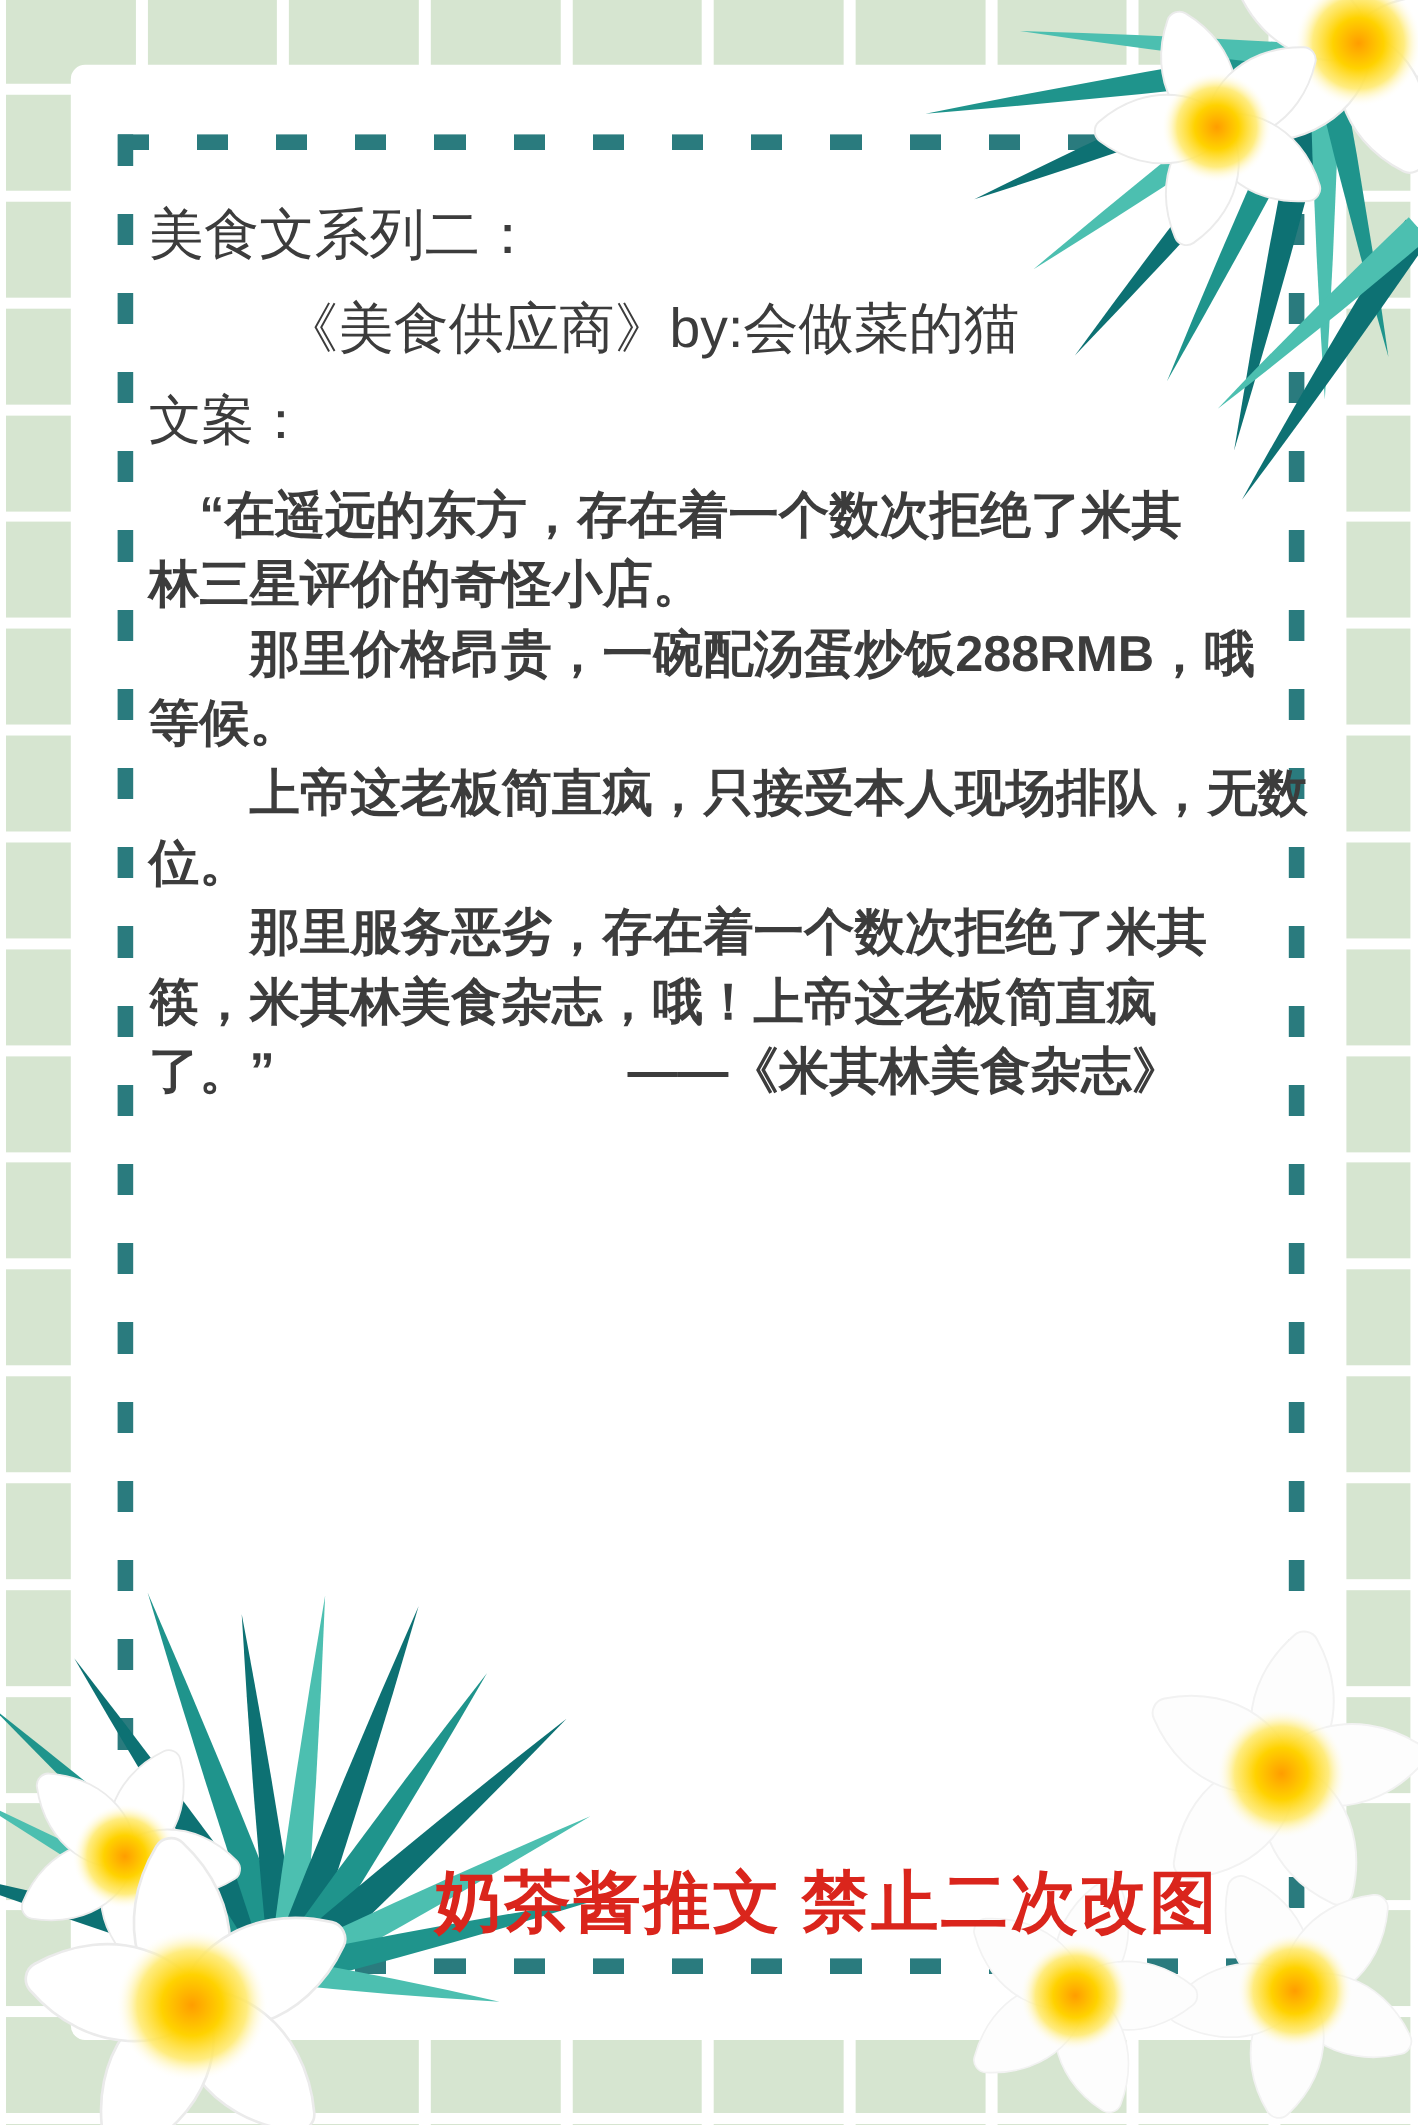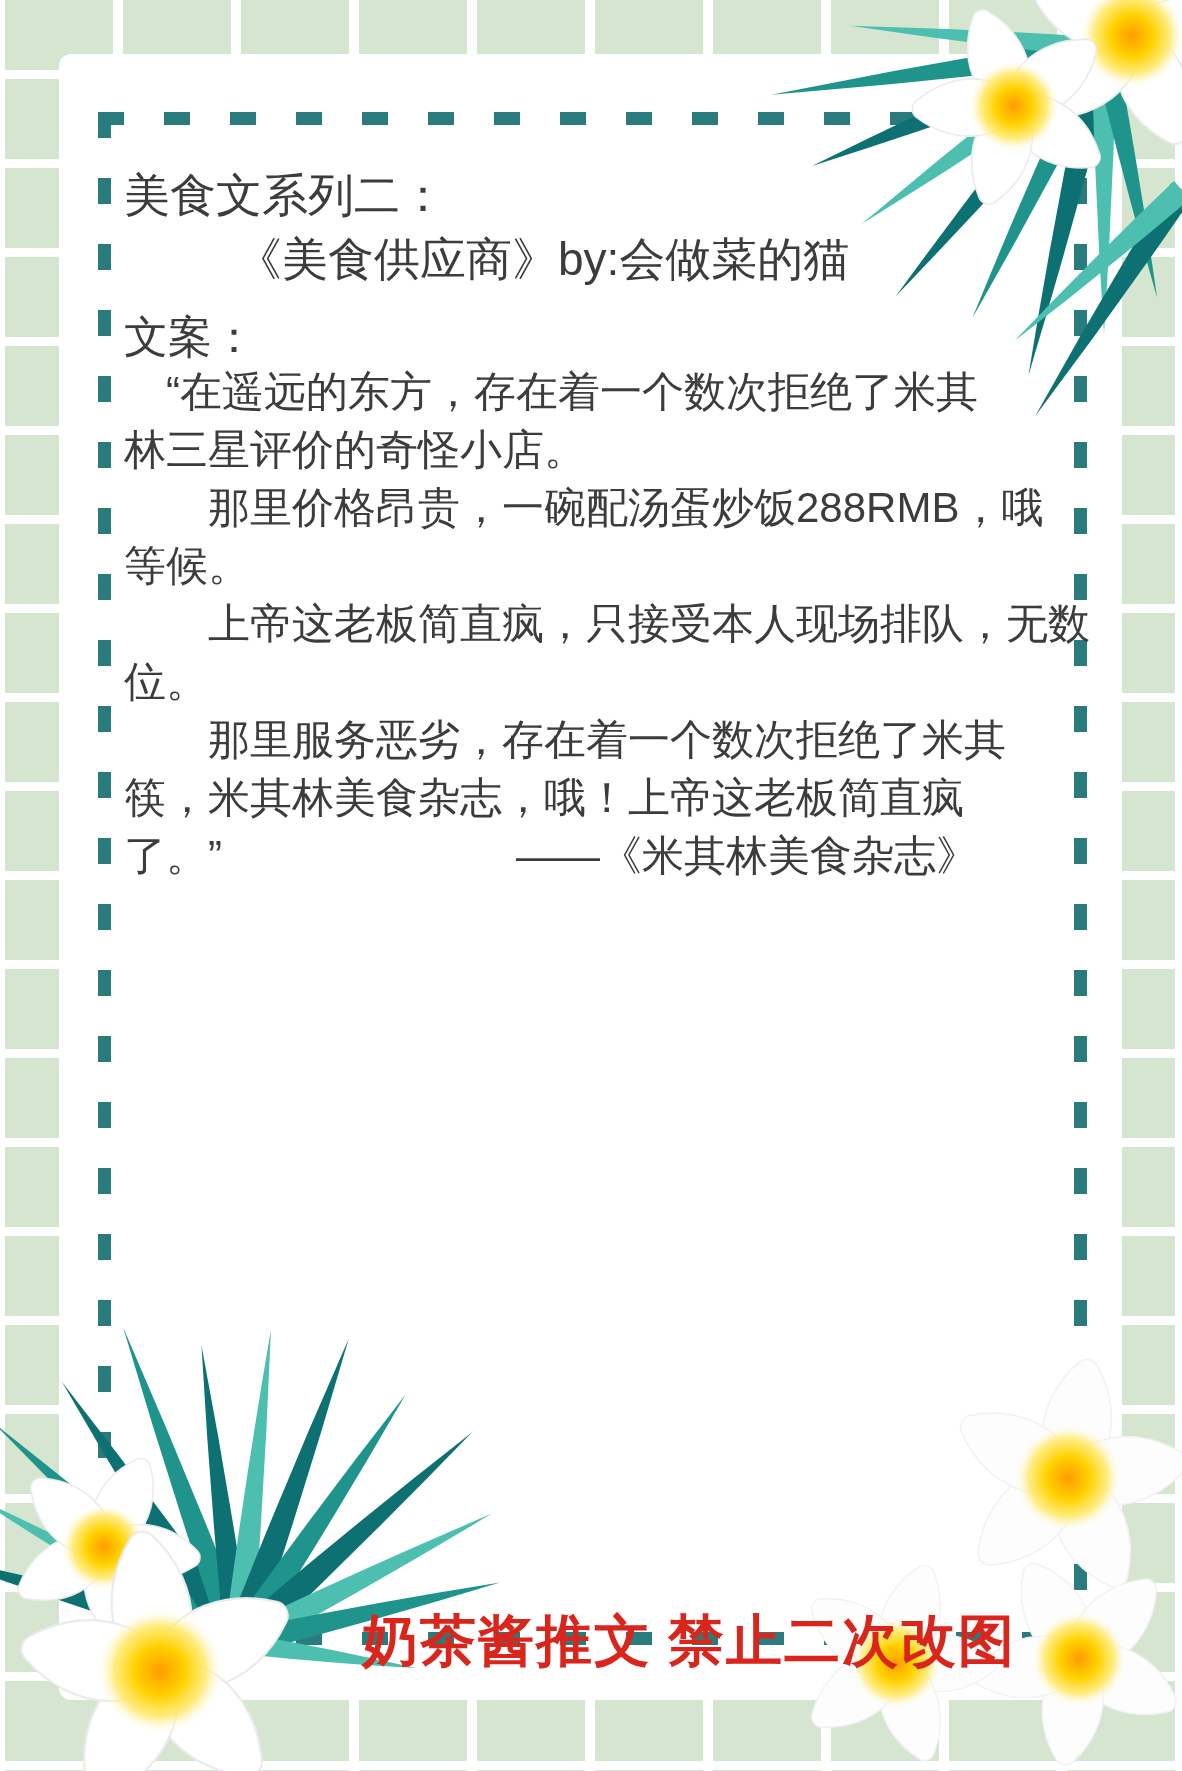--- a/index.html
+++ b/index.html
@@ -27,26 +27,26 @@
       repeating-linear-gradient(180deg,var(--dash-teal,#2a7b7e) 0 26px,transparent 26px 66px);
     background-size:100% 13px,100% 13px,13px 100%,13px 100%;
     background-position:0 0,0 100%,0 0,100% 0;
     background-repeat:no-repeat;
   }
   .content{
     position:absolute;left:124px;top:170px;width:940px;z-index:3;
     color:var(--text-dark,#3c3c3c);
   }
   .series-title{font-size:46px;line-height:50px;white-space:nowrap;}
-  .book-title{font-size:46px;line-height:50px;margin-top:14px;padding-left:112px;white-space:nowrap;}
+  .book-title{font-size:46px;line-height:50px;margin-top:28px;padding-left:112px;white-space:nowrap;}
   .section-label{font-size:44px;line-height:50px;margin-top:28px;white-space:nowrap;}
-  .body-copy{margin-top:1px;}
+  .body-copy{margin-top:24px;font-weight:bold;}
   .body-line{font-size:42px;line-height:58px;height:58px;white-space:pre;}
   .watermark{
-    position:absolute;left:362px;top:1604px;z-index:5;
+    position:absolute;left:362px;top:1548px;z-index:5;
     font-family:"Liberation Serif", serif;font-weight:700;
     font-size:56px;letter-spacing:2px;white-space:nowrap;
     color:var(--watermark-red,#da251c);
   }
   .decor{position:absolute;z-index:4;pointer-events:none;}
   .decor.tr{top:0;right:0;}
   .decor.bl{bottom:0;left:0;}
   .decor.br{bottom:0;right:0;}
   .leaf-a{fill:var(--leaf-dark,#0d7173);}
   .leaf-b{fill:var(--leaf-mid,#1f948c);}

